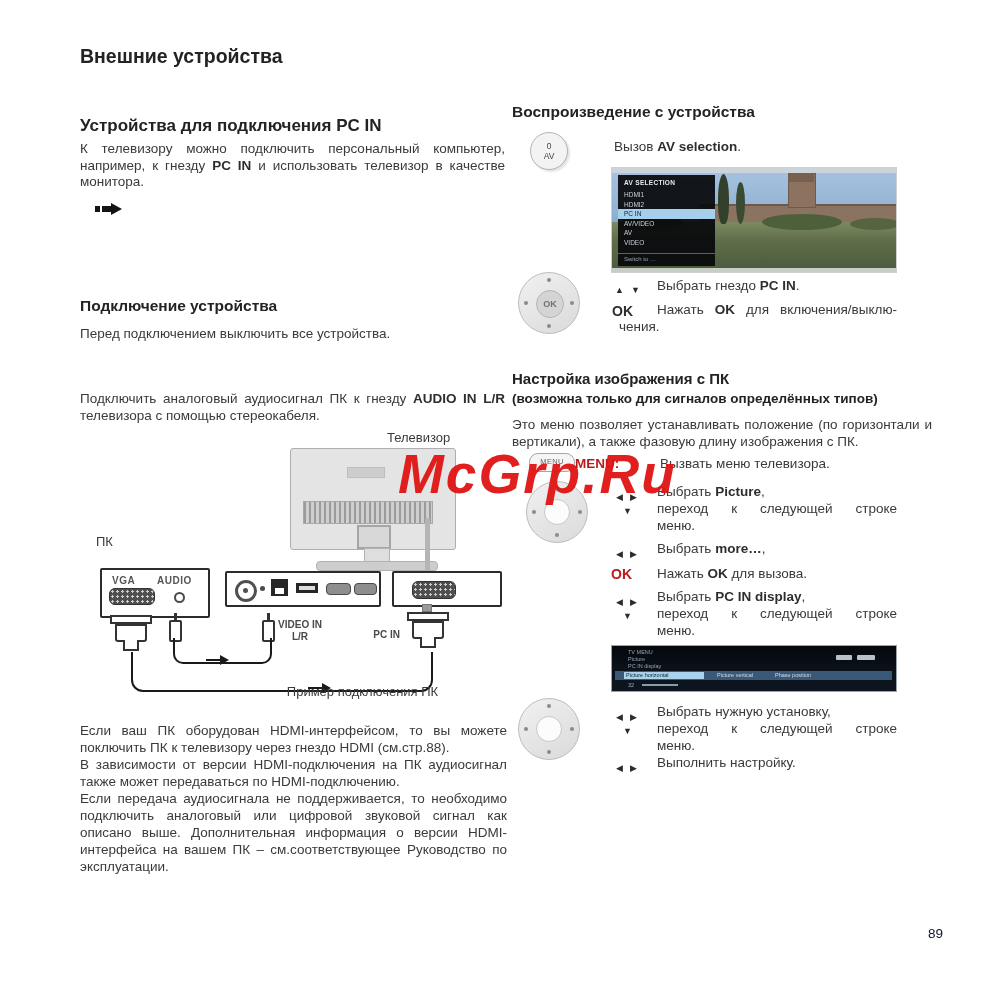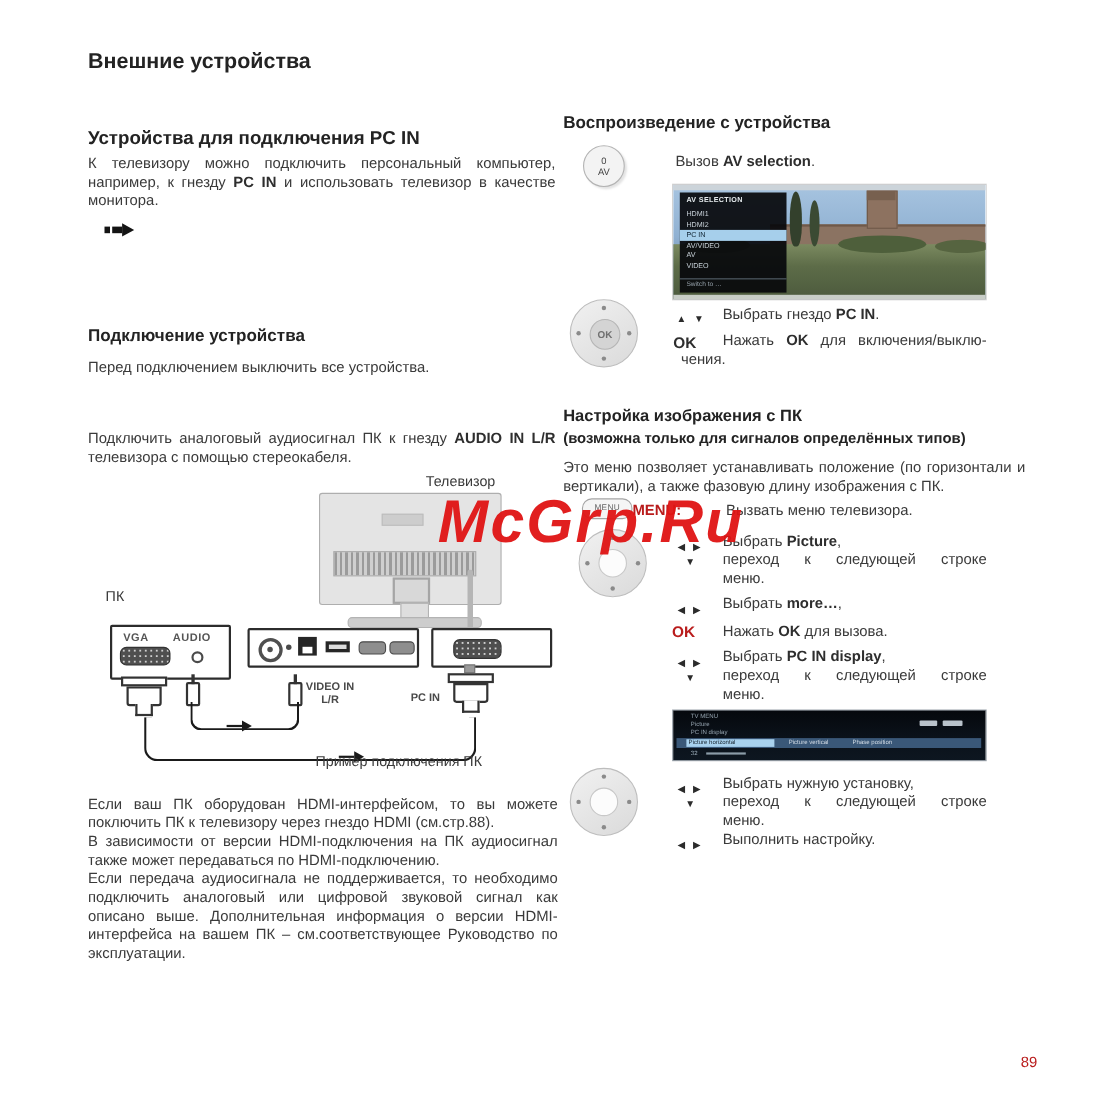--- a/index.html
+++ b/index.html
@@ -166,21 +166,21 @@
   .oslider{left:30px;top:38px;width:36px;height:2px;background:#8b9ca8;}
 
   .st5a{left:616px;top:709px;}  .st5d{left:623px;top:723px;}
   .st5t{left:657px;top:704px;width:240px;}
   .st5t2{left:657px;top:721px;width:240px;}
   .st5t3{left:657px;top:738px;}
   .st6a{left:616px;top:760px;}
   .st6t{left:657px;top:755px;}
 
   .wm{left:398px;top:466px;font-size:55px;font-style:italic;font-weight:bold;color:#e01414;letter-spacing:2px;z-index:40;opacity:.95;}
-  .pageno{left:928px;top:958px;font-size:13.5px;color:#b91c1c;}
+  .pageno{left:928px;top:926px;font-size:13.5px;color:#0f172a;}
 </style>
 </head>
 <body>
 
 <div class="page">
 
   <div class="abs wm">McGrp.Ru</div>
 
   <h1 class="abs title">Внешние устройства</h1>
 

